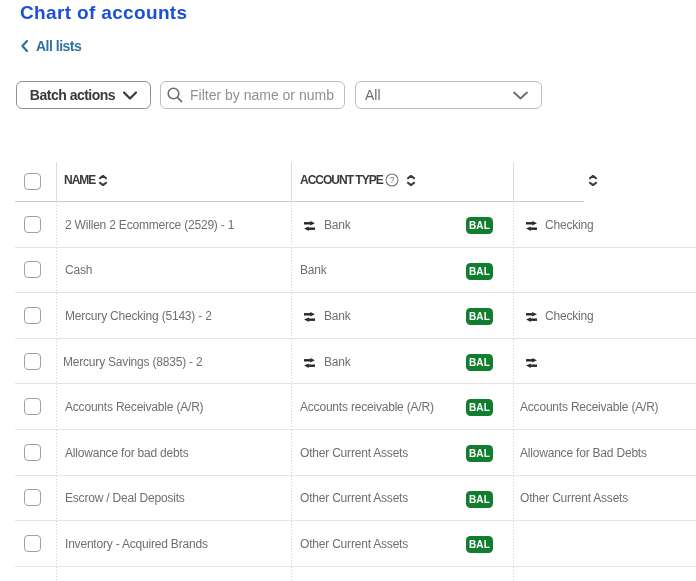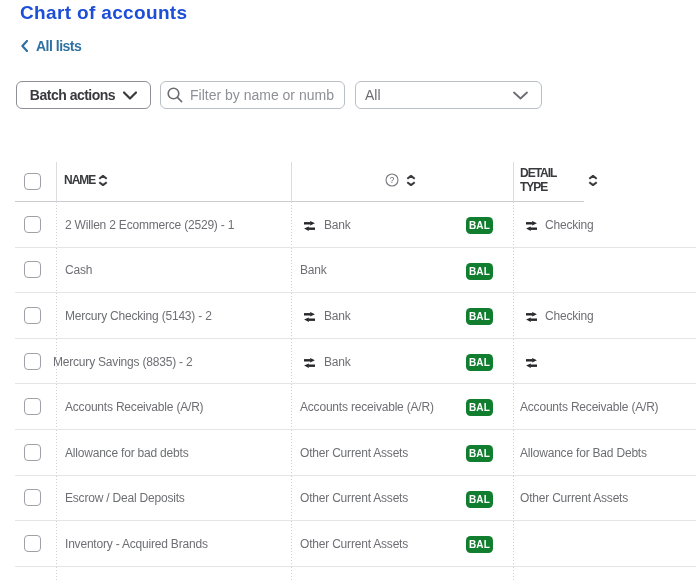--- a/index.html
+++ b/index.html
@@ -63,33 +63,33 @@
   <div class="vsep-h" style="left:291px"></div>
   <div class="vsep-h" style="left:513px"></div>
   <div class="cbx" style="top:11px"></div>
   <div class="hcell" style="left:64px">NAME</div>
   <div class="hicon" style="left:98px">
       <svg width="10" height="11" viewBox="0 0 10 11">
         <path d="M1.3 3.8 L5 0.9 L8.7 3.8" fill="none" stroke="#393A3D" stroke-width="2" stroke-linejoin="round"></path>
         <path d="M1.3 7.2 L5 10.1 L8.7 7.2" fill="none" stroke="#393A3D" stroke-width="2" stroke-linejoin="round"></path>
       </svg>
     </div>
+  <div class="hcell" style="left:300px">ACCOUNT TYPE</div>
   <div class="hicon" style="left:385px;margin-top:-2px">
       <svg width="14" height="14" viewBox="0 0 14 14">
         <circle cx="7" cy="7" r="6" fill="none" stroke="#75777C" stroke-width="1.1"></circle>
         <text x="7" y="10" font-size="8.2" fill="#6B6C72" text-anchor="middle" font-family="Liberation Sans">?</text>
       </svg>
     </div>
   <div class="hicon" style="left:406px">
       <svg width="10" height="11" viewBox="0 0 10 11">
         <path d="M1.3 3.8 L5 0.9 L8.7 3.8" fill="none" stroke="#393A3D" stroke-width="2" stroke-linejoin="round"></path>
         <path d="M1.3 7.2 L5 10.1 L8.7 7.2" fill="none" stroke="#393A3D" stroke-width="2" stroke-linejoin="round"></path>
       </svg>
     </div>
-  <div class="hcell" style="left:520px">DETAIL TYPE</div>
   <div class="hicon" style="left:588px">
       <svg width="10" height="11" viewBox="0 0 10 11">
         <path d="M1.3 3.8 L5 0.9 L8.7 3.8" fill="none" stroke="#393A3D" stroke-width="2" stroke-linejoin="round"></path>
         <path d="M1.3 7.2 L5 10.1 L8.7 7.2" fill="none" stroke="#393A3D" stroke-width="2" stroke-linejoin="round"></path>
       </svg>
     </div>
 </div>
 
 <div id="rows">
     <div class="abs row" style="top:202px;height:45.6px">
@@ -147,21 +147,21 @@
           <rect x="4.4" y="6.5" width="6.6" height="2.4" fill="#26272b"></rect>
           <polygon points="4.8,5.4 0.1,7.6 4.8,9.9" fill="#26272b"></polygon>
         </svg></div>
     </div>
     <div class="abs row" style="top:338.8px;height:45.6px">
       <div class="vsep-b" style="left:56px"></div>
       <div class="vsep-b" style="left:291px"></div>
       <div class="vsep-b" style="left:513px"></div>
       <div class="rline"></div>
       <div class="cbx" style="top:13.8px"></div>
-      <div class="cell" style="left:53px;top:0;height:45.6px;display:flex;align-items:center">Mercury Savings (8835) - 2</div>
+      <div class="cell" style="left:63px;top:0;height:45.6px;display:flex;align-items:center">Mercury Savings (8835) - 2</div>
       <div class="cell" style="left:324px;top:0;height:45.6px;display:flex;align-items:center">Bank</div>
       <div class="ticon" style="left:304px;top:18.8px"><svg width="11" height="10" viewBox="0 0 11 10">
           <rect x="0" y="1.1" width="6.6" height="2.4" fill="#26272b"></rect>
           <polygon points="6.2,0.1 10.9,2.3 6.2,4.6" fill="#26272b"></polygon>
           <rect x="4.4" y="6.5" width="6.6" height="2.4" fill="#26272b"></rect>
           <polygon points="4.8,5.4 0.1,7.6 4.8,9.9" fill="#26272b"></polygon>
         </svg></div>
       <div class="bal" style="top:15.0px">BAL</div>
       <div class="ticon" style="left:526px;top:18.8px"><svg width="11" height="10" viewBox="0 0 11 10">
           <rect x="0" y="1.1" width="6.6" height="2.4" fill="#26272b"></rect>

